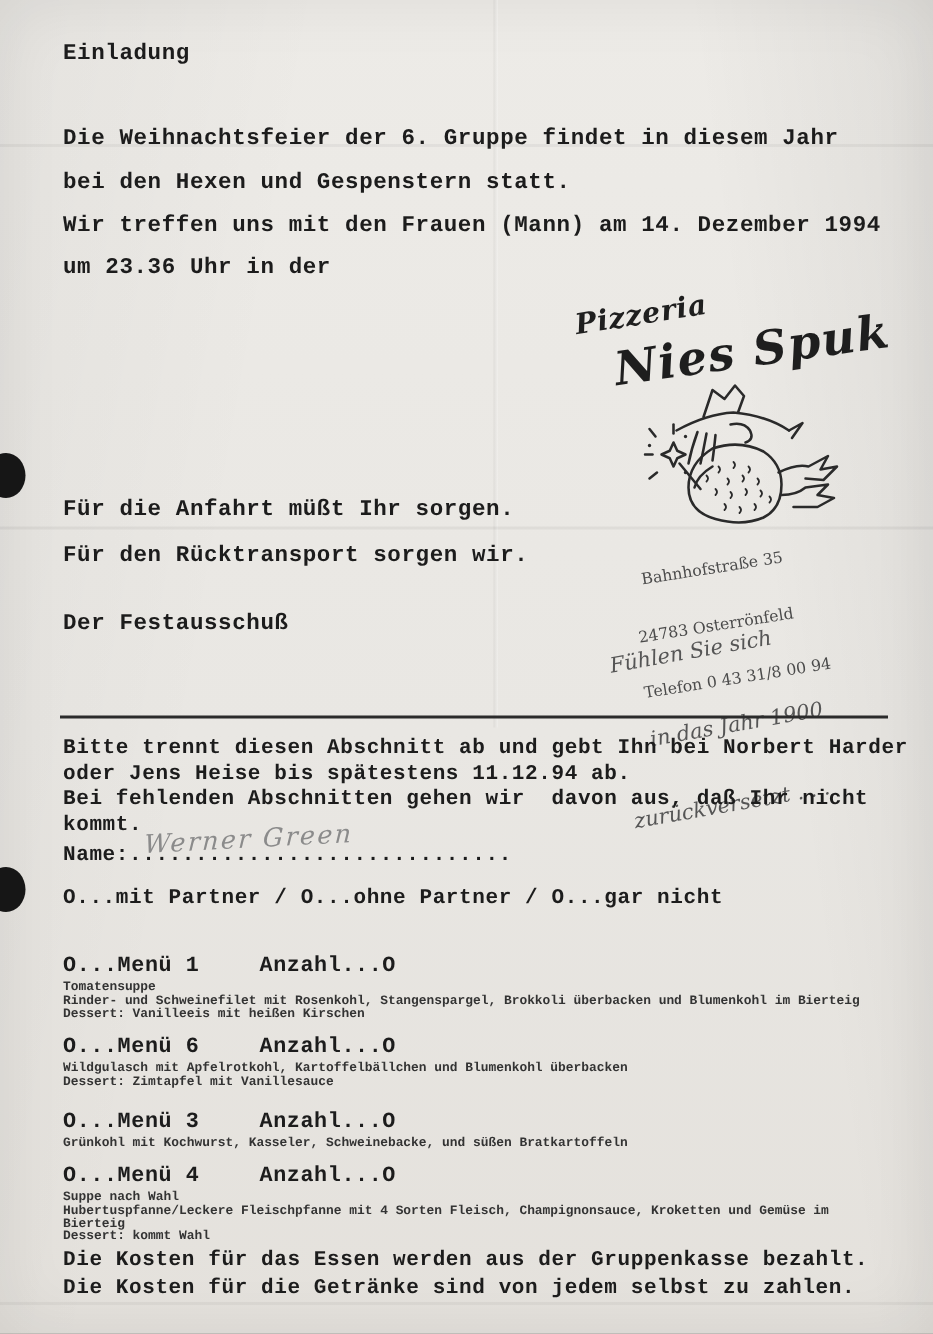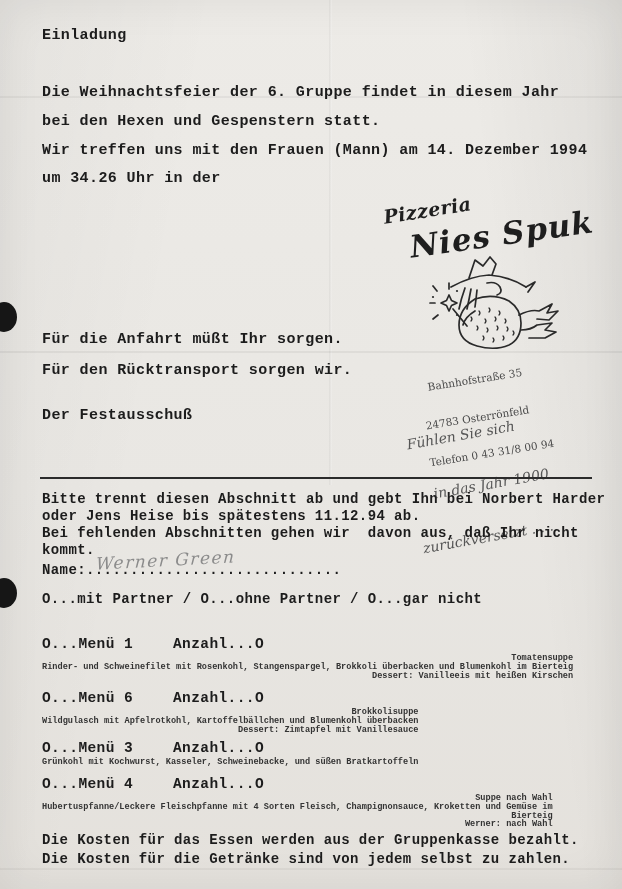--- a/index.html
+++ b/index.html
@@ -51,41 +51,41 @@
   
   .handwriting{position:absolute;left:96px;top:550px;
     font-family:"DejaVu Serif",serif;font-style:italic;font-size:17px;color:#8b8b8b;
     transform:rotate(-3deg) skewX(-6deg);letter-spacing:1.5px;white-space:pre;}
   
   .menu{position:absolute;left:42px;width:560px;}
   .menu-opt{position:absolute;left:0;top:0;font-size:14.5px;font-weight:bold;white-space:pre;letter-spacing:0.4px;}
   .menu-count{position:absolute;left:131px;top:0;font-size:14.5px;font-weight:bold;white-space:pre;letter-spacing:0.4px;}
   .menu-lines{position:absolute;left:0;top:18px;}
   .menu-lines div{font-size:8.6px;line-height:8.8px;font-weight:bold;color:#333;
-    white-space:pre;letter-spacing:0;text-align:right;}
+    white-space:pre;letter-spacing:0;}
   .m1{top:636px;} .m2{top:690px;} .m3{top:740px;} .m4{top:776px;}
 </style>
 </head>
 <body>
 
 <div class="page">
 
   <div class="crease crease-v"></div>
   <div class="crease crease-h1"></div>
   <div class="crease crease-h2"></div>
   <div class="crease crease-h3"></div>
   <div class="hole hole-1"></div>
   <div class="hole hole-2"></div>
 
   <div class="line t15" style="left:42px;top:27px">Einladung</div>
 
   <div class="line t15" style="left:42px;top:84px">Die Weihnachtsfeier der 6. Gruppe findet in diesem Jahr</div>
   <div class="line t15" style="left:42px;top:113px">bei den Hexen und Gespenstern statt.</div>
   <div class="line t15" style="left:42px;top:142px">Wir treffen uns mit den Frauen (Mann) am 14. Dezember 1994</div>
-  <div class="line t15" style="left:42px;top:170px">um 34.26 Uhr in der</div>
+  <div class="line t15" style="left:42px;top:170px">um 23.36 Uhr in der</div>
 
   <div class="logo">
     <div class="brand-top">Pizzeria</div>
     <div class="brand-name">Nies Spuk</div>
 
     <svg class="witch" width="135" height="100" viewBox="0 0 135 100">
       <g fill="none" stroke="#2a2a2a" stroke-width="1.7" stroke-linecap="round" stroke-linejoin="round">
 
         <path d="M22,34 Q42,23 60,22 Q82,24 97,34"></path>
         <path d="M40,25 L46,7 L54,13 L61,4 L67,11 L63,22"></path>
@@ -174,41 +174,40 @@
       <div>Tomatensuppe</div>
       <div>Rinder- und Schweinefilet mit Rosenkohl, Stangenspargel, Brokkoli überbacken und Blumenkohl im Bierteig</div>
       <div>Dessert: Vanilleeis mit heißen Kirschen</div>
     </div>
   </div>
 
   <div class="menu m2">
     <div class="menu-opt">O...Menü 6</div>
     <div class="menu-count">Anzahl...O</div>
     <div class="menu-lines">
-      <div>Brokkolisuppe</div>
       <div>Wildgulasch mit Apfelrotkohl, Kartoffelbällchen und Blumenkohl überbacken</div>
       <div>Dessert: Zimtapfel mit Vanillesauce</div>
     </div>
   </div>
 
   <div class="menu m3">
     <div class="menu-opt">O...Menü 3</div>
     <div class="menu-count">Anzahl...O</div>
     <div class="menu-lines">
       <div>Grünkohl mit Kochwurst, Kasseler, Schweinebacke, und süßen Bratkartoffeln</div>
     </div>
   </div>
 
   <div class="menu m4">
     <div class="menu-opt">O...Menü 4</div>
     <div class="menu-count">Anzahl...O</div>
     <div class="menu-lines">
       <div>Suppe nach Wahl</div>
       <div>Hubertuspfanne/Leckere Fleischpfanne mit 4 Sorten Fleisch, Champignonsauce, Kroketten und Gemüse im</div>
       <div>Bierteig</div>
-      <div>Werner: nach Wahl</div>
+      <div>Dessert: kommt Wahl</div>
     </div>
   </div>
 
   <div class="line t14" style="left:42px;top:832px">Die Kosten für das Essen werden aus der Gruppenkasse bezahlt.</div>
   <div class="line t14" style="left:42px;top:851px">Die Kosten für die Getränke sind von jedem selbst zu zahlen.</div>
 
 </div>
 
 </body></html>

